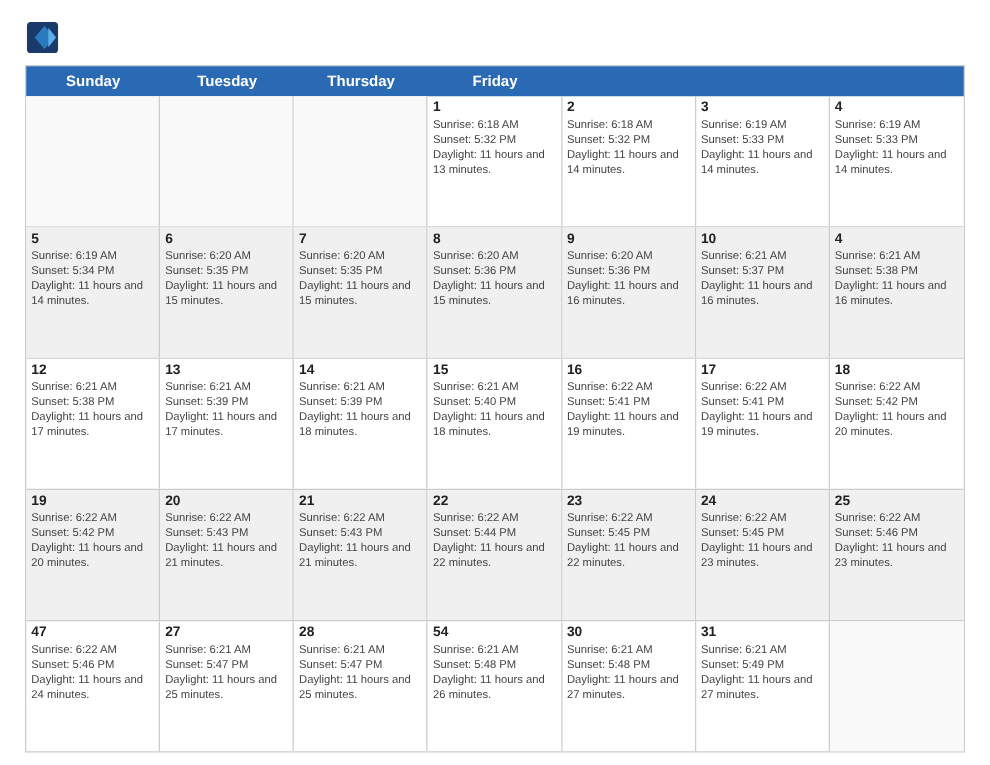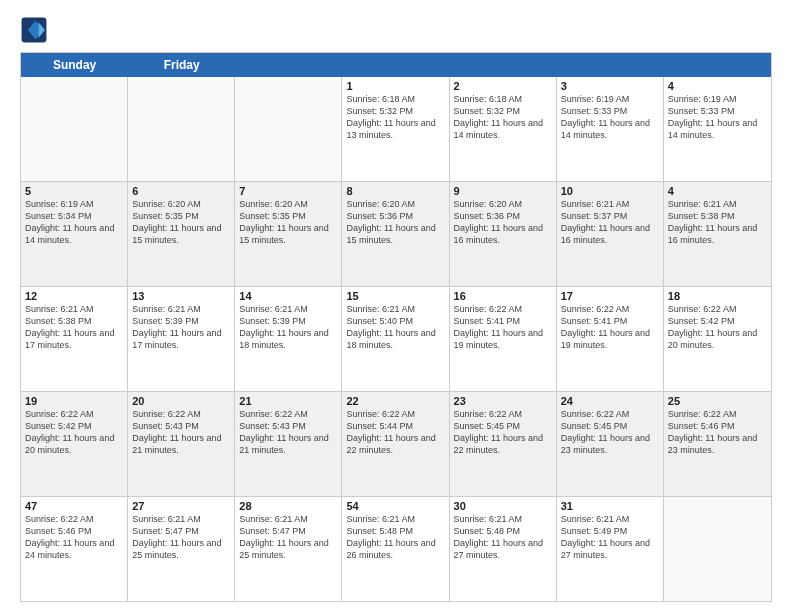--- a/index.html
+++ b/index.html
@@ -135,20 +135,22 @@
     </div>
     <div class="title-block">
       <h1></h1>
       <h2></h2>
     </div>
   </div>
 
   <div class="calendar">
     <div class="calendar-header">
     <div class="day-name">Sunday</div>
+        <div class="day-name">Tuesday</div>
+        <div class="day-name">Thursday</div>
         <div class="day-name">Friday</div>
       </div>
     <div class="calendar-body">
     <div class="calendar-row">
           <div class="calendar-cell empty"></div>
           <div class="calendar-cell empty"></div>
           <div class="calendar-cell empty"></div>
           <div class="calendar-cell">
             <span class="date-num">1</span>
             <div class="cell-text">Sunrise: 6:18 AM<br>Sunset: 5:32 PM<br>Daylight: 11 hours and 13 minutes.</div>

